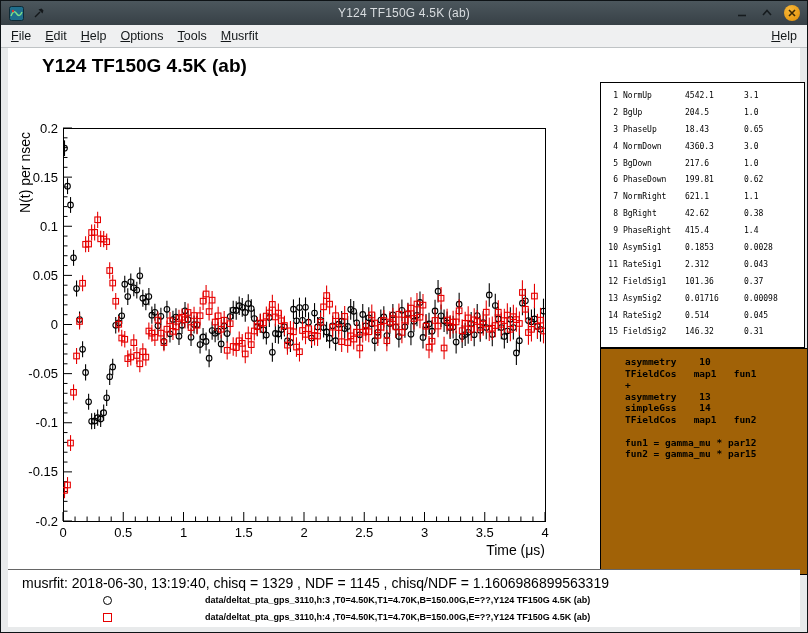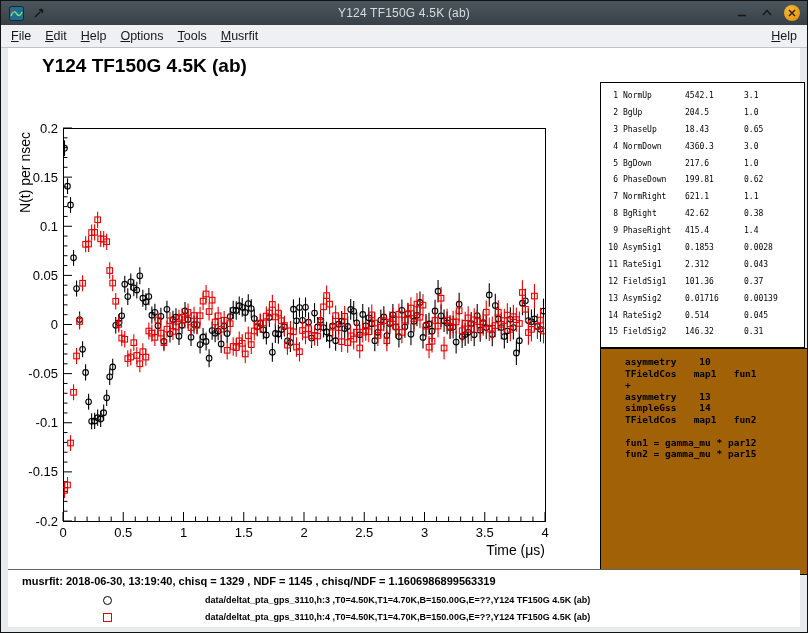--- a/index.html
+++ b/index.html
@@ -21,21 +21,21 @@
   #plot-svg text{font-family:"Liberation Sans",sans-serif;fill:#000}
   .param-box{position:absolute;left:592px;top:34px;width:196px;height:260px;border:1px solid #000;background:#fff;font-family:"DejaVu Sans Mono",monospace;font-size:8px;color:#000;padding:4px 2px 0 5px}
   .param-row{display:flex;height:16.9px;align-items:center}
   .param-num{width:12px;text-align:right;margin-right:5px}
   .param-name{width:62px}
   .param-val{width:46px;text-align:left}
   .param-err{margin-left:13px}
   .theory-box{position:absolute;left:592px;top:300px;width:196px;height:218px;border:1px solid #000;background:#a16207;font-family:"DejaVu Sans Mono",monospace;font-size:9.5px;font-weight:bold;color:#000;padding:7px 0 0 24px;line-height:11.5px}
   .theory-line{white-space:pre}
   .footer{position:absolute;left:0;right:0;top:521px;bottom:0;border-top:1px solid #666;background:#fff}
-  .stats{position:absolute;left:14px;top:5px;font-size:11px;font-weight:bold;color:#000}
+  .stats{position:absolute;left:14px;top:5px;font-size:14px;font-weight:normal;color:#000}
   #legend{position:absolute;left:0;top:17px;right:0;bottom:0}
   .legend-row{position:absolute;left:0;height:17px;width:100%}
   .legend-marker{position:absolute;left:95px;top:4px;width:7px;height:7px;border:1px solid #000;background:#fff}
   .legend-marker.circle{border-radius:50%}
   .legend-text{position:absolute;left:197px;top:3px;font-size:9px;font-weight:bold;color:#000;white-space:nowrap}
 </style>
 </head>
 <body>
 
 <div class="window">
@@ -915,21 +915,21 @@
         <div class="param-row">
           <span class="param-num">12</span>
           <span class="param-name">FieldSig1</span>
           <span class="param-val">101.36</span>
           <span class="param-err">0.37</span>
         </div>
         <div class="param-row">
           <span class="param-num">13</span>
           <span class="param-name">AsymSig2</span>
           <span class="param-val">0.01716</span>
-          <span class="param-err">0.00139</span>
+          <span class="param-err">0.00098</span>
         </div>
         <div class="param-row">
           <span class="param-num">14</span>
           <span class="param-name">RateSig2</span>
           <span class="param-val">0.514</span>
           <span class="param-err">0.045</span>
         </div>
         <div class="param-row">
           <span class="param-num">15</span>
           <span class="param-name">FieldSig2</span>

